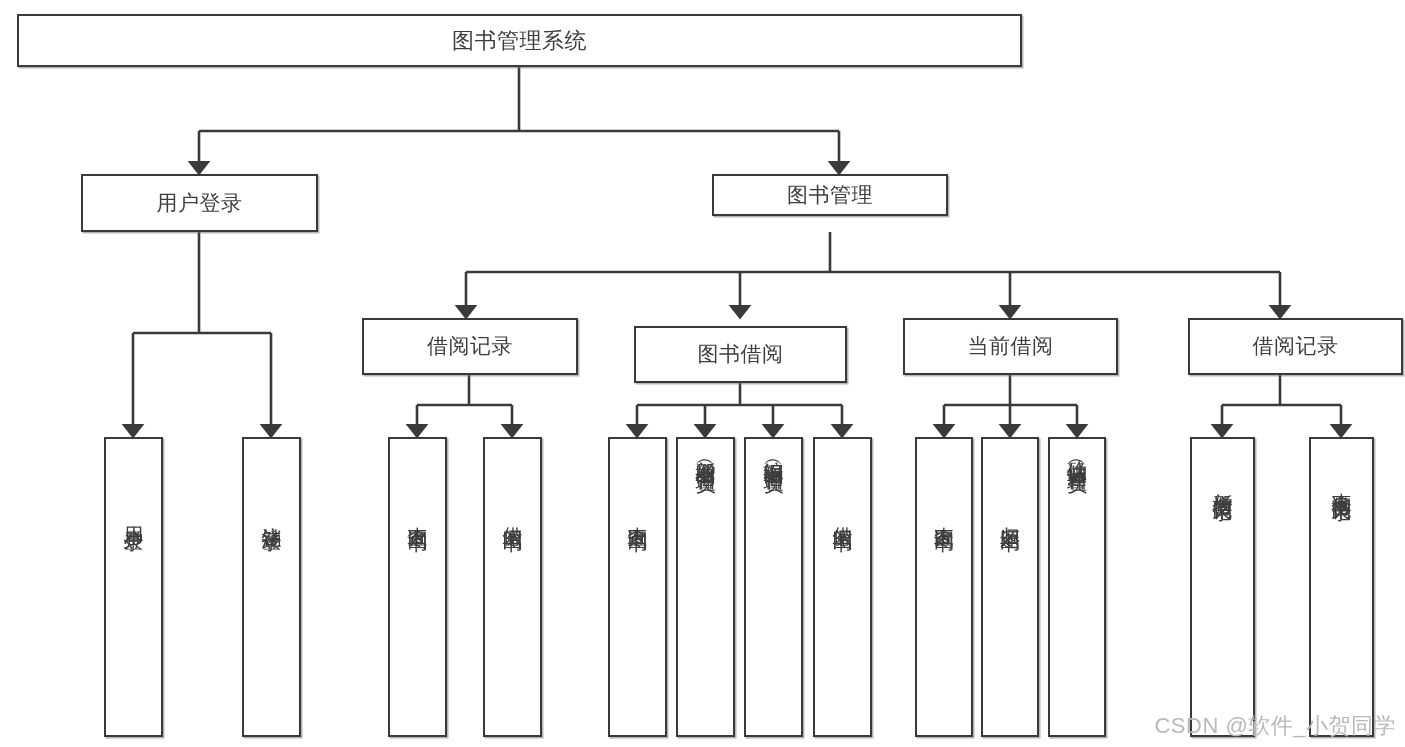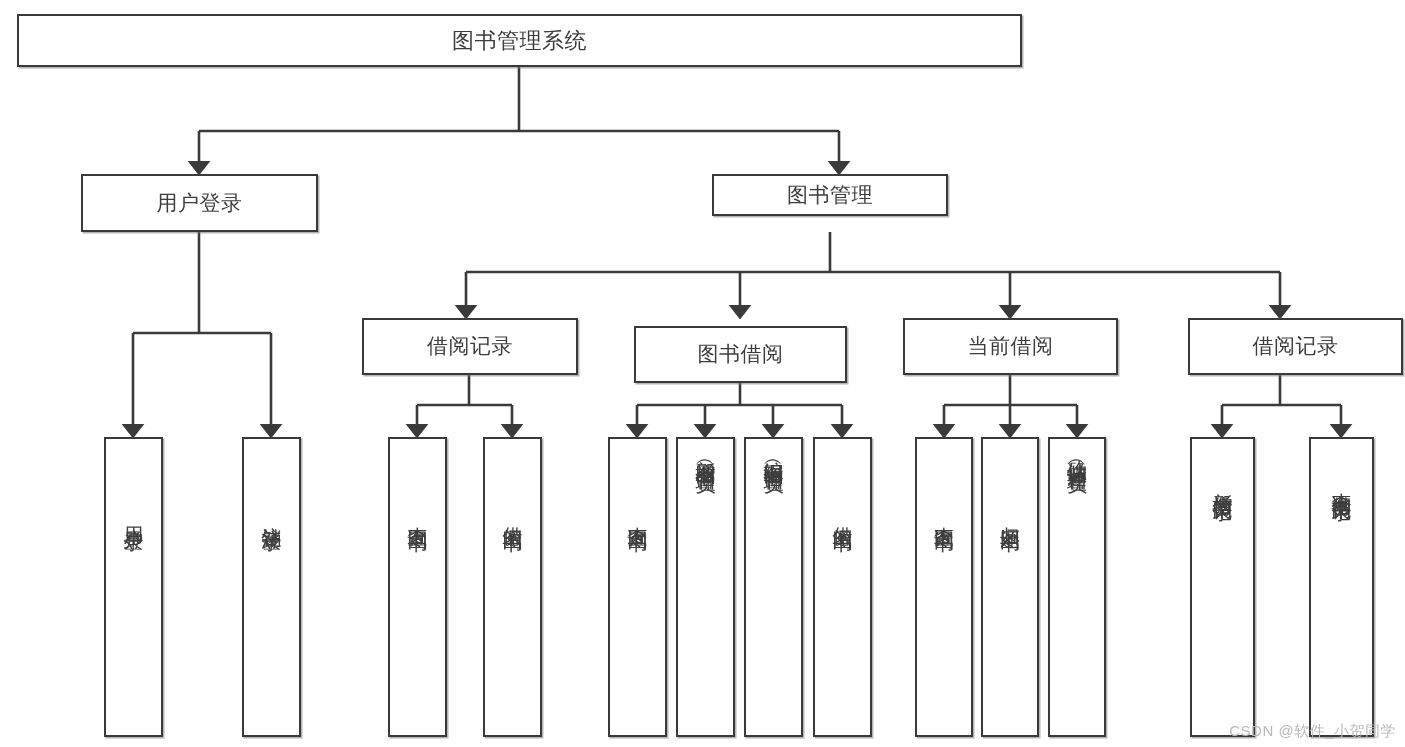--- a/index.html
+++ b/index.html
@@ -52,21 +52,21 @@
     text-orientation:upright;
     white-space:nowrap;
     line-height:1.05;
     letter-spacing:2px;
     display:block;
   }
   .watermark{
     position:absolute;
     right:9px;
     bottom:6px;
-    font-size:15px;
+    font-size:22px;
     color:#b9b9b9;
     letter-spacing:0.5px;
     white-space:nowrap;
     user-select:none;
   }
 </style>
 </head>
 <body>
 
 <div id="stage">

